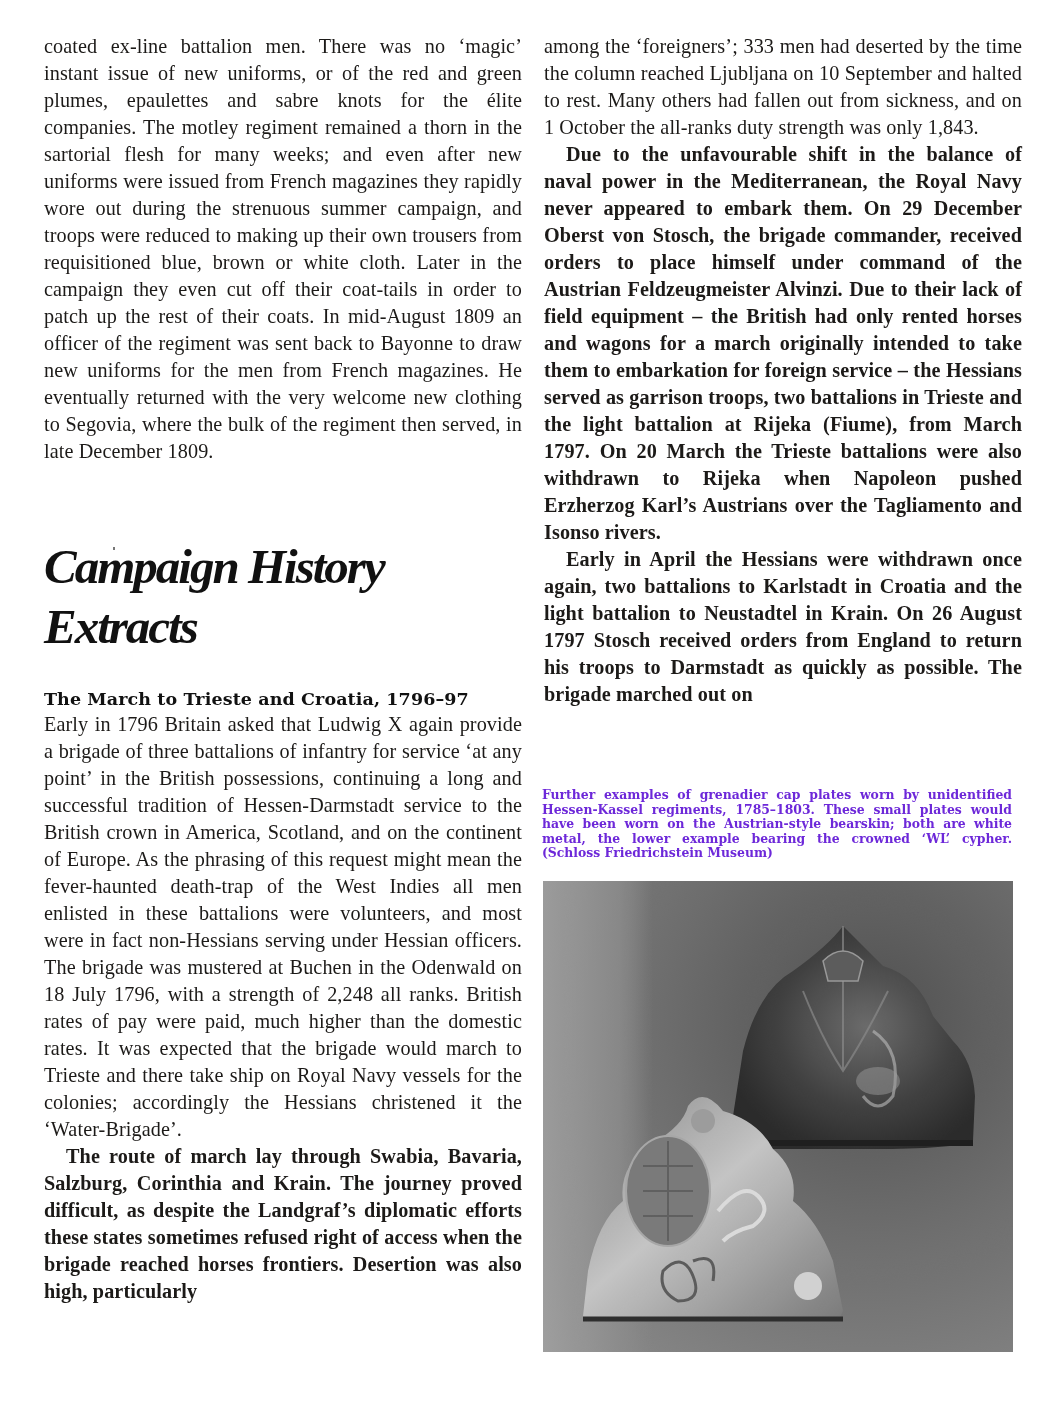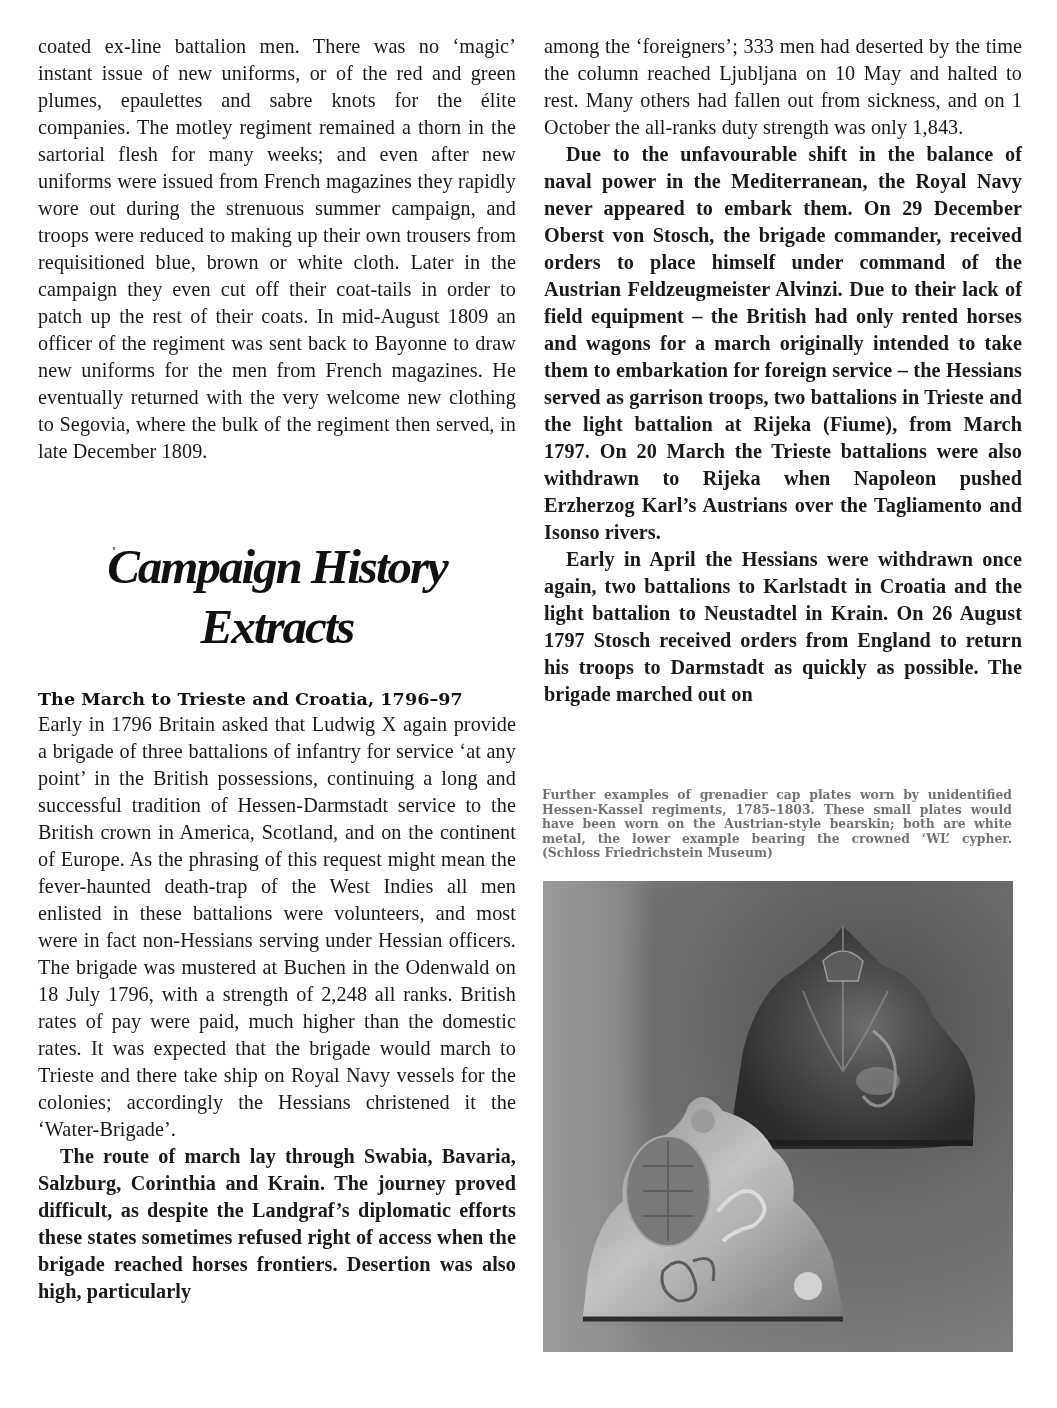--- a/index.html
+++ b/index.html
@@ -1,31 +1,31 @@
 <!DOCTYPE html>
 <html><head>
   <meta charset="utf-8">
   <style>
     html, body { margin: 0; padding: 0; background: #ffffff; }
     body { width: 1057px; height: 1408px; position: relative; overflow: hidden;
       font-family: "Liberation Serif", "DejaVu Serif", serif; color: #1c1a18; }
     .col { position: absolute; top: 33px; width: 478px; }
-    .col-left { left: 38px; }
+    .col-left { left: 44px; }
     .col-right { left: 544px; }
     .para { font-size: 20.2px; line-height: 27px; text-align: justify; margin: 0;
       hyphens: manual; letter-spacing: 0.1px; }
     .para.indent { text-indent: 22px; font-weight: bold; }
     .sect-title { font-family: "Liberation Serif", "DejaVu Serif", serif; font-style: italic;
-      font-size: 49px; letter-spacing: -2px; line-height: 60px; text-align: center;
+      font-size: 49px; letter-spacing: -2px; line-height: 60px; 
       margin: 72px 0 0 0; color: #111; }
     .sub-head { font-family: "DejaVu Serif", "Liberation Serif", serif; font-weight: bold;
       font-size: 17.5px; line-height: 24px; margin: 30px 0 0 0; color: #111; letter-spacing: 0.1px; }
     .caption { position: absolute; left: 542px; top: 788px; width: 470px;
       font-family: "DejaVu Serif", "Liberation Serif", serif; font-weight: bold;
-      font-size: 12.4px; line-height: 14.5px; text-align: justify; color: #737373; margin: 0; }
+      font-size: 12.4px; line-height: 14.5px; text-align: justify; color: #6d28d9; margin: 0; }
     .photo { position: absolute; left: 543px; top: 881px; width: 470px; height: 471px;
       background: radial-gradient(ellipse at 70% 30%, #4e4e4e 0%, #6c6c6c 45%, #8d8d8d 100%);
       overflow: hidden; }
     .photo .wall-light { position: absolute; left: 0; top: 0; width: 110px; height: 100%;
       background: linear-gradient(90deg, #a5a5a5, #8e8e8e 70%, rgba(0,0,0,0)); opacity: 0.8; }
     .page-num { position: absolute; left: 44px; top: 1450px; font-size: 20px; color: #1c1a18; letter-spacing: 1px; }
     .speck { position: absolute; left: 113px; top: 547px; width: 2px; height: 3px; background: #777; }
   </style>
 </head>
 <body>
@@ -34,21 +34,21 @@
   <p class="para">coated ex-line battalion men. There was no ‘magic’ instant issue of new uniforms, or of the red and green plumes, epaulettes and sabre knots for the élite companies. The motley regiment re­mained a thorn in the sartorial flesh for many weeks; and even after new uniforms were issued from French magazines they rapidly wore out during the strenuous summer campaign, and troops were reduced to making up their own trousers from requisitioned blue, brown or white cloth. Later in the campaign they even cut off their coat-tails in order to patch up the rest of their coats. In mid-August 1809 an officer of the regiment was sent back to Bayonne to draw new uniforms for the men from French magazines. He eventually returned with the very welcome new clothing to Segovia, where the bulk of the regiment then served, in late December 1809.</p>
   <h2 class="sect-title">Campaign History Extracts</h2>
   <h3 class="sub-head">The March to Trieste and Croatia, 1796–97</h3>
   <p class="para">Early in 1796 Britain asked that Ludwig X again provide a brigade of three battalions of infantry for service ‘at any point’ in the British possessions, continuing a long and successful tradition of Hessen-Darmstadt service to the British crown in America, Scotland, and on the continent of Europe. As the phrasing of this request might mean the fever-haunted death-trap of the West Indies all men enlisted in these battalions were volunteers, and most were in fact non-Hessians serving under Hessian officers. The brigade was mustered at Buchen in the Odenwald on 18 July 1796, with a strength of 2,248 all ranks. British rates of pay were paid, much higher than the domestic rates. It was expected that the brigade would march to Trieste and there take ship on Royal Navy vessels for the colonies; accordingly the Hessians christened it the ‘Water-Brigade’.</p>
   <p class="para indent">The route of march lay through Swabia, Bavaria, Salzburg, Corinthia and Krain. The journey proved difficult, as despite the Landgraf’s diplomatic efforts these states sometimes refused right of access when the brigade reached horses frontiers. Desertion was also high, particularly</p>
 </div>
 
 <div class="speck"></div>
 
 <div class="col col-right">
-  <p class="para">among the ‘foreigners’; 333 men had deserted by the time the column reached Ljubljana on 10 May and halted to rest. Many others had fallen out from sickness, and on 1 October the all-ranks duty strength was only 1,843.</p>
+  <p class="para">among the ‘foreigners’; 333 men had deserted by the time the column reached Ljubljana on 10 September and halted to rest. Many others had fallen out from sickness, and on 1 October the all-ranks duty strength was only 1,843.</p>
   <p class="para indent">Due to the unfavourable shift in the balance of naval power in the Mediterranean, the Royal Navy never appeared to embark them. On 29 December Oberst von Stosch, the brigade com­mander, received orders to place himself under command of the Austrian Feldzeugmeister Al­vinzi. Due to their lack of field equipment – the British had only rented horses and wagons for a march originally intended to take them to em­barkation for foreign service – the Hessians served as garrison troops, two battalions in Trieste and the light battalion at Rijeka (Fiume), from March 1797. On 20 March the Trieste battalions were also withdrawn to Rijeka when Napoleon pushed Erzherzog Karl’s Austrians over the Tagliamento and Isonso rivers.</p>
   <p class="para indent">Early in April the Hessians were withdrawn once again, two battalions to Karlstadt in Croatia and the light battalion to Neustadtel in Krain. On 26 August 1797 Stosch received orders from England to return his troops to Darmstadt as quickly as possible. The brigade marched out on</p>
 </div>
 
 <p class="caption">Further examples of grenadier cap plates worn by unidenti­fied Hessen-Kassel regiments, 1785–1803. These small plates would have been worn on the Austrian-style bearskin; both are white metal, the lower example bearing the crowned ‘WL’ cypher. (Schloss Friedrichstein Museum)</p>
 
 <div class="photo">
   <div class="wall-light"></div>
   <svg width="470" height="471" viewBox="0 0 470 471" xmlns="http://www.w3.org/2000/svg" style="position:absolute;left:0;top:0;">
     <defs>

